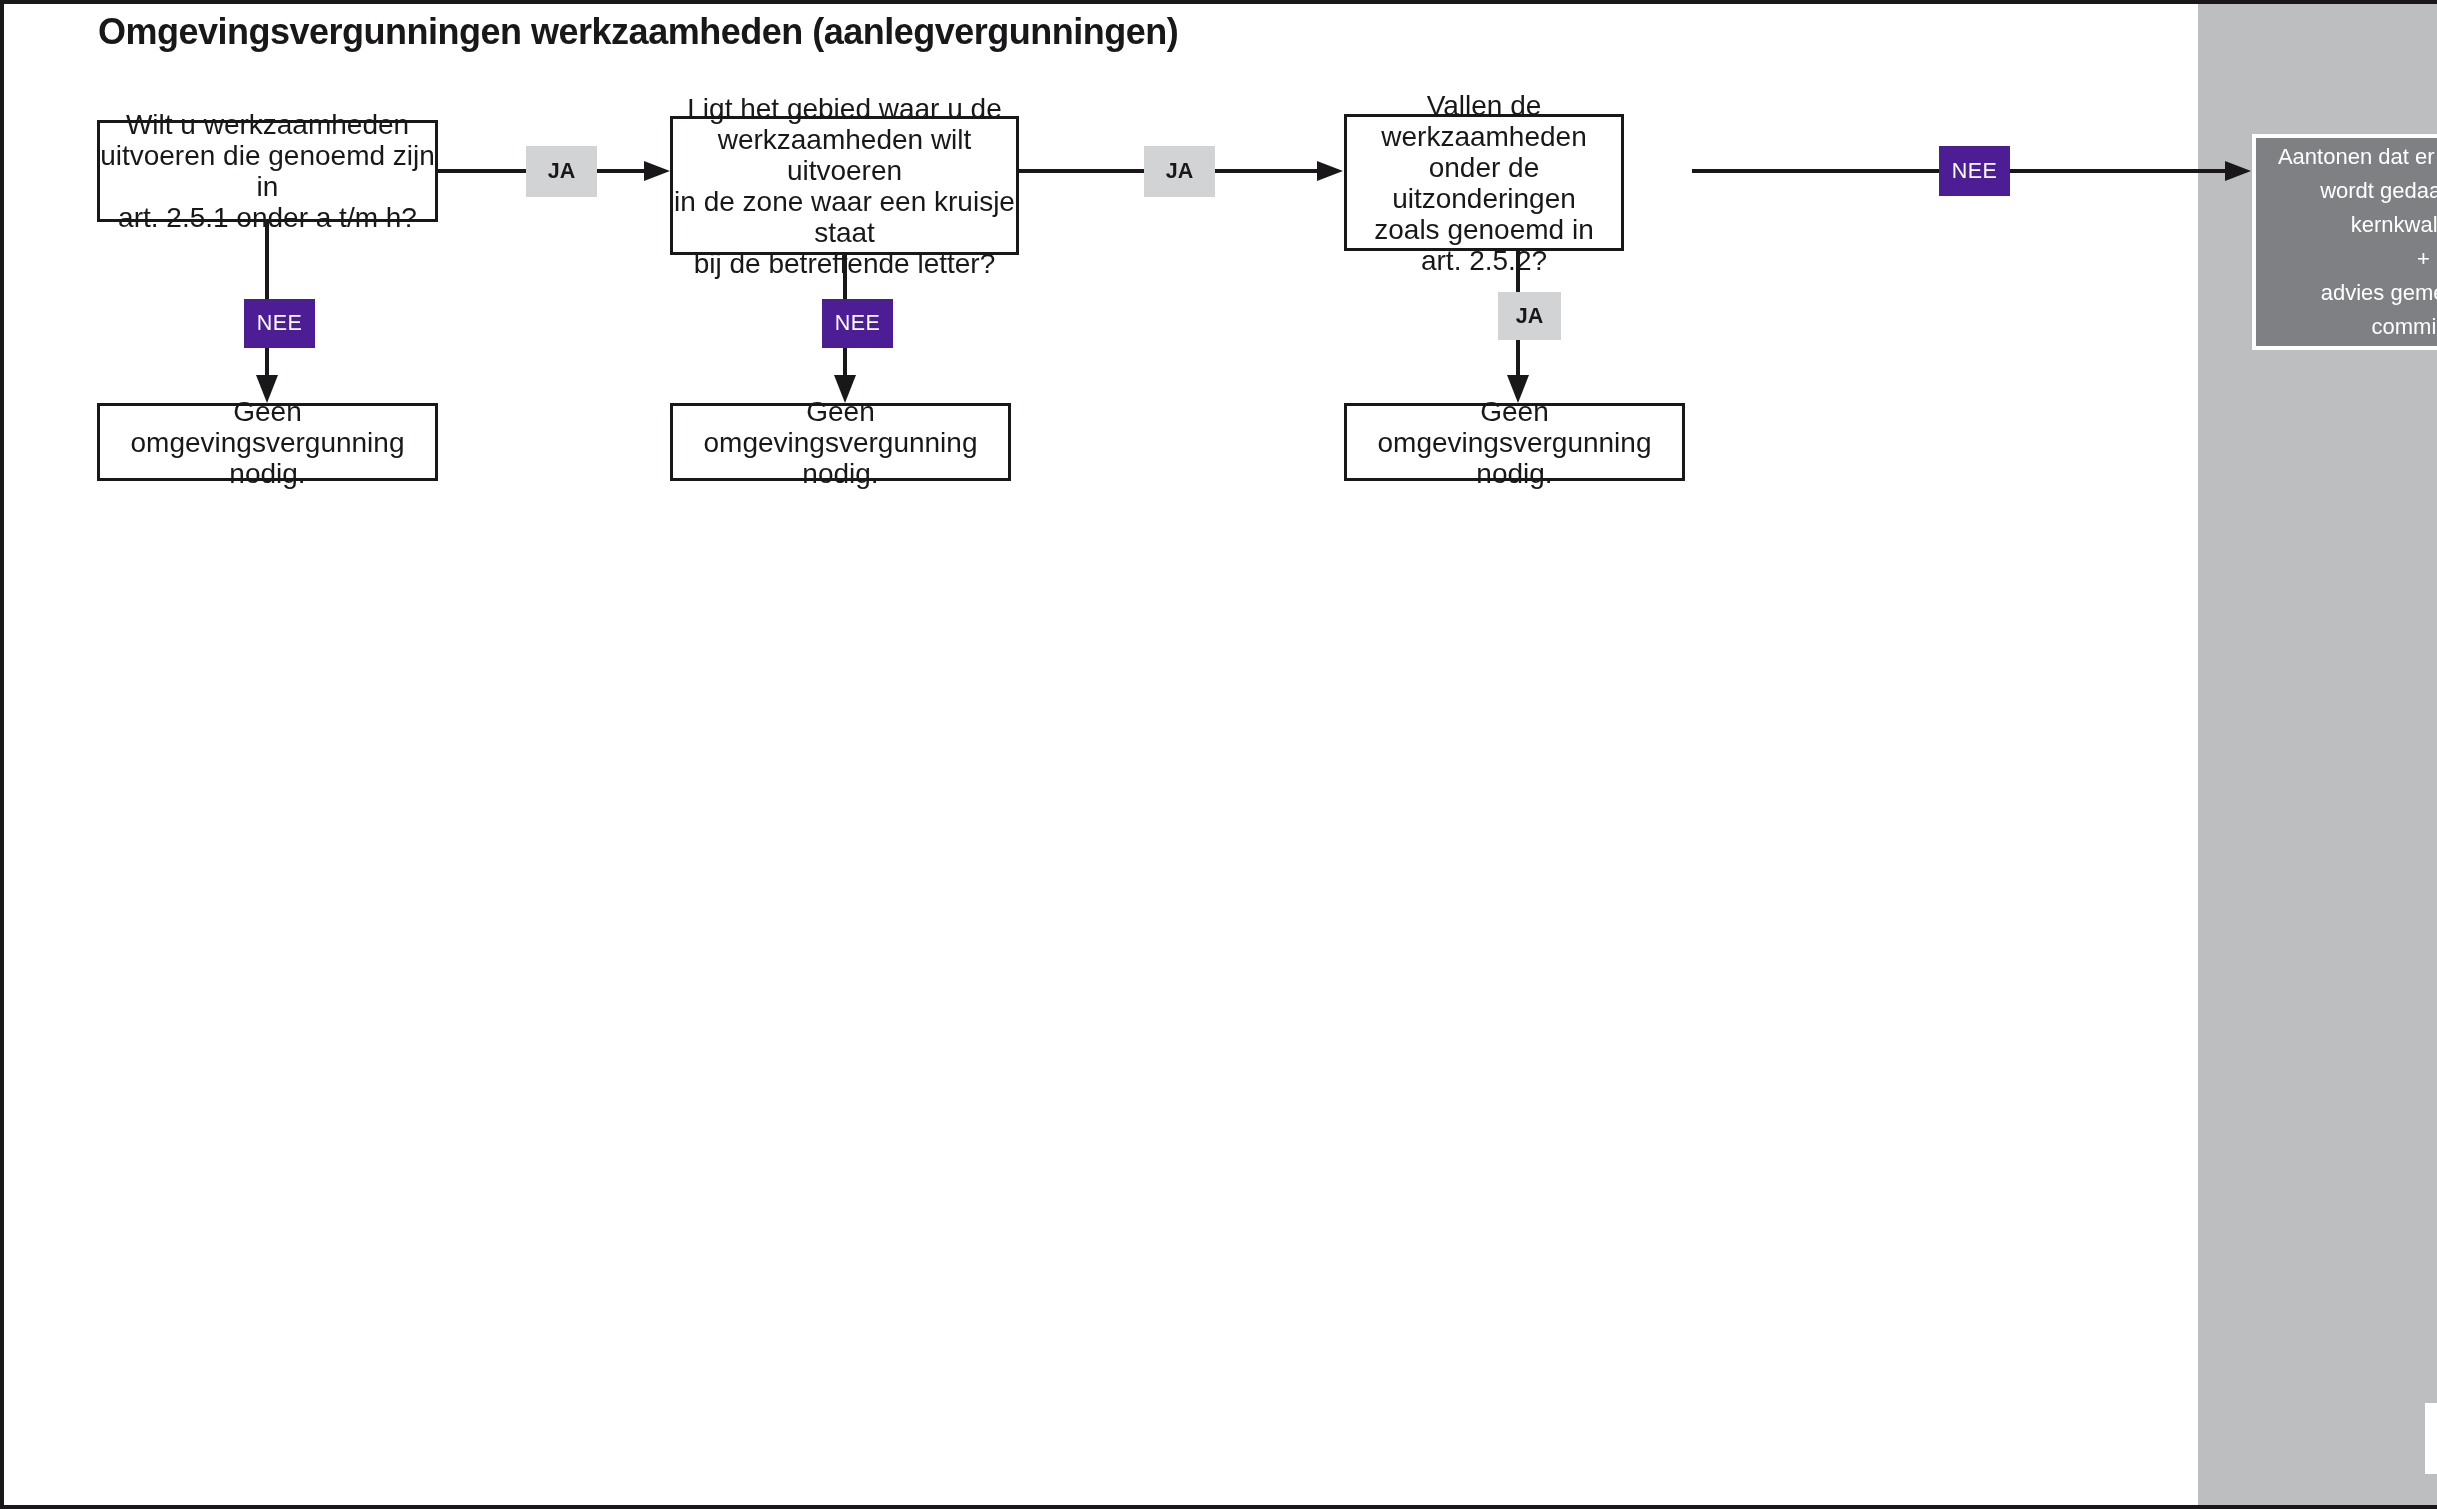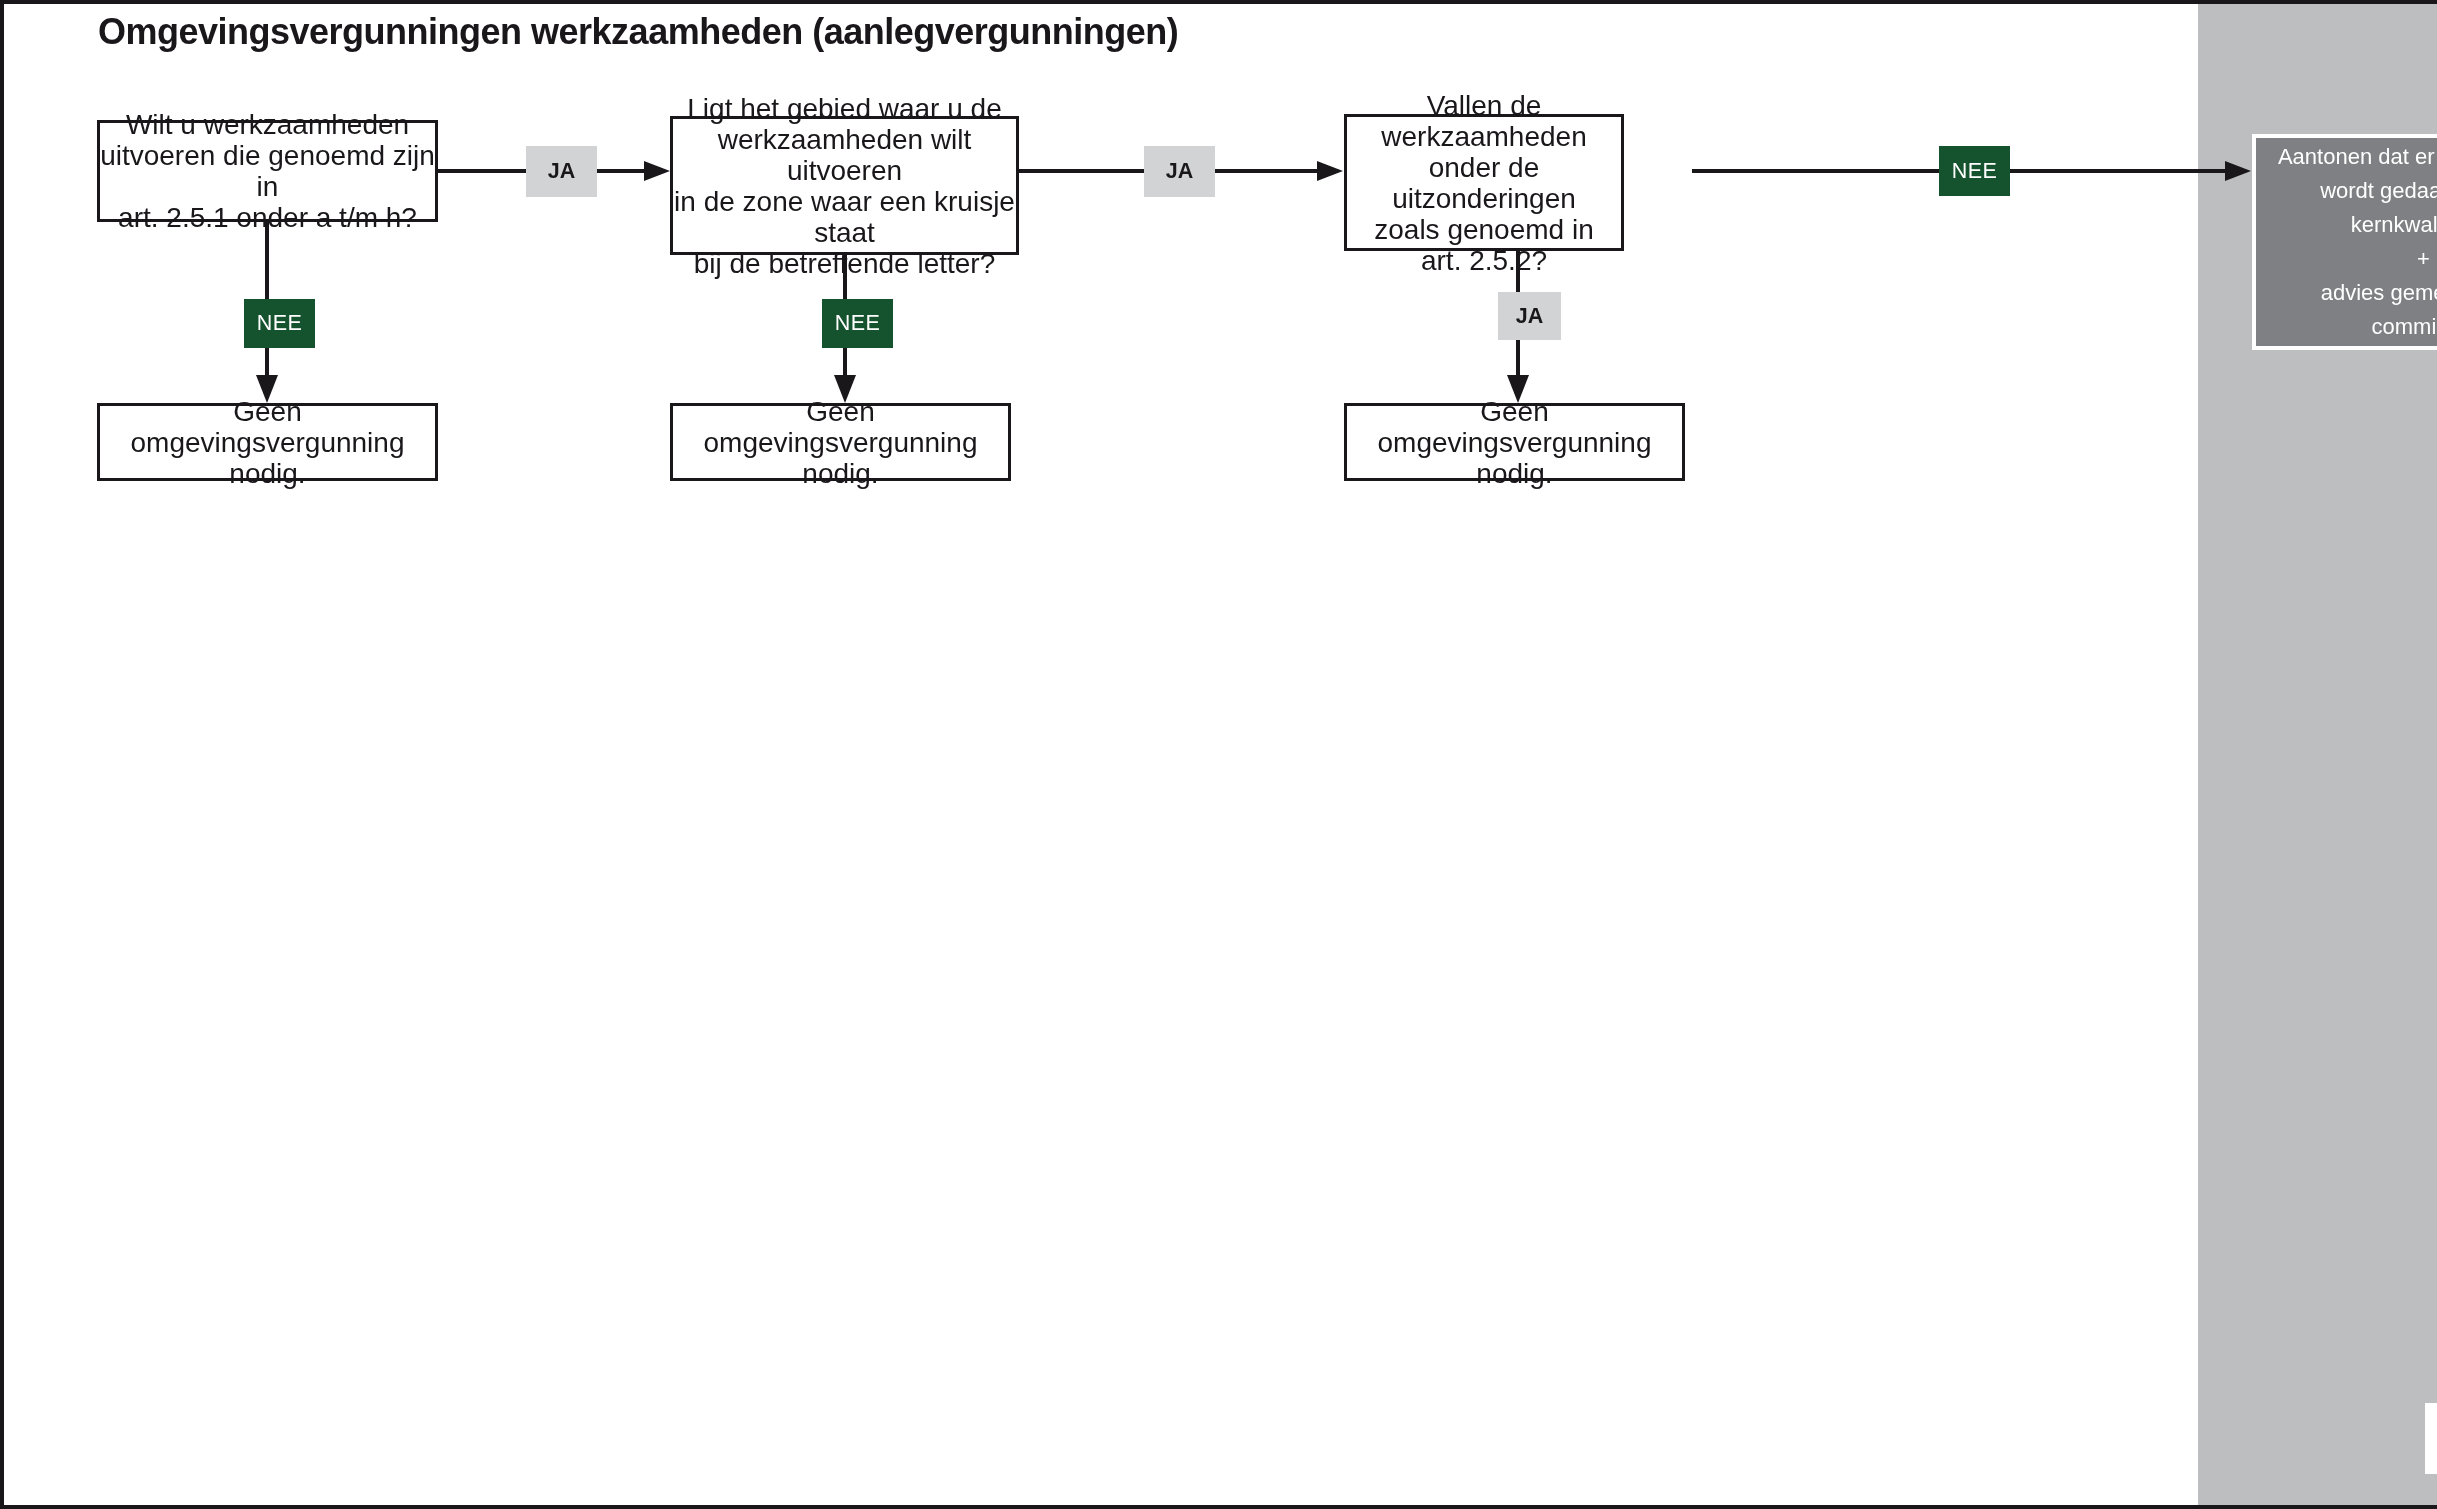--- a/index.html
+++ b/index.html
@@ -95,21 +95,21 @@
   .arrow-down.d2 { left: 834px; }
   .arrow-down.d3 { left: 1507px; }
   .lbl {
     position: absolute;
     display: flex; align-items: center; justify-content: center;
     font-size: 21.5px;
     z-index: 2;
     margin-left: 12px;
   }
   .lbl-ja  { background: #d1d3d4; color: #1a171b; font-weight: 700; }
-  .lbl-nee { background: #14532d; color: #ffffff; font-weight: 400; letter-spacing: 0.5px; }
+  .lbl-nee { background: #4c1d95; color: #ffffff; font-weight: 400; letter-spacing: 0.5px; }
   .lbl.jh1 { left: 514px; top: 146px; width: 71px; height: 51px; }
   .lbl.jh2 { left: 1132px; top: 146px; width: 71px; height: 51px; }
   .lbl.nh3 { left: 1927px; top: 146px; width: 71px; height: 50px; }
   .lbl.nv1 { left: 232px;  top: 299px; width: 71px; height: 49px; }
   .lbl.nv2 { left: 810px; top: 299px; width: 71px; height: 49px; }
   .lbl.jv3 { left: 1486px; top: 292px; width: 63px; height: 48px;  }
   .logo {
     position: absolute;
     left: 2425px; top: 1403px; width: 156px; height: 71px;
     background: #ffffff;

